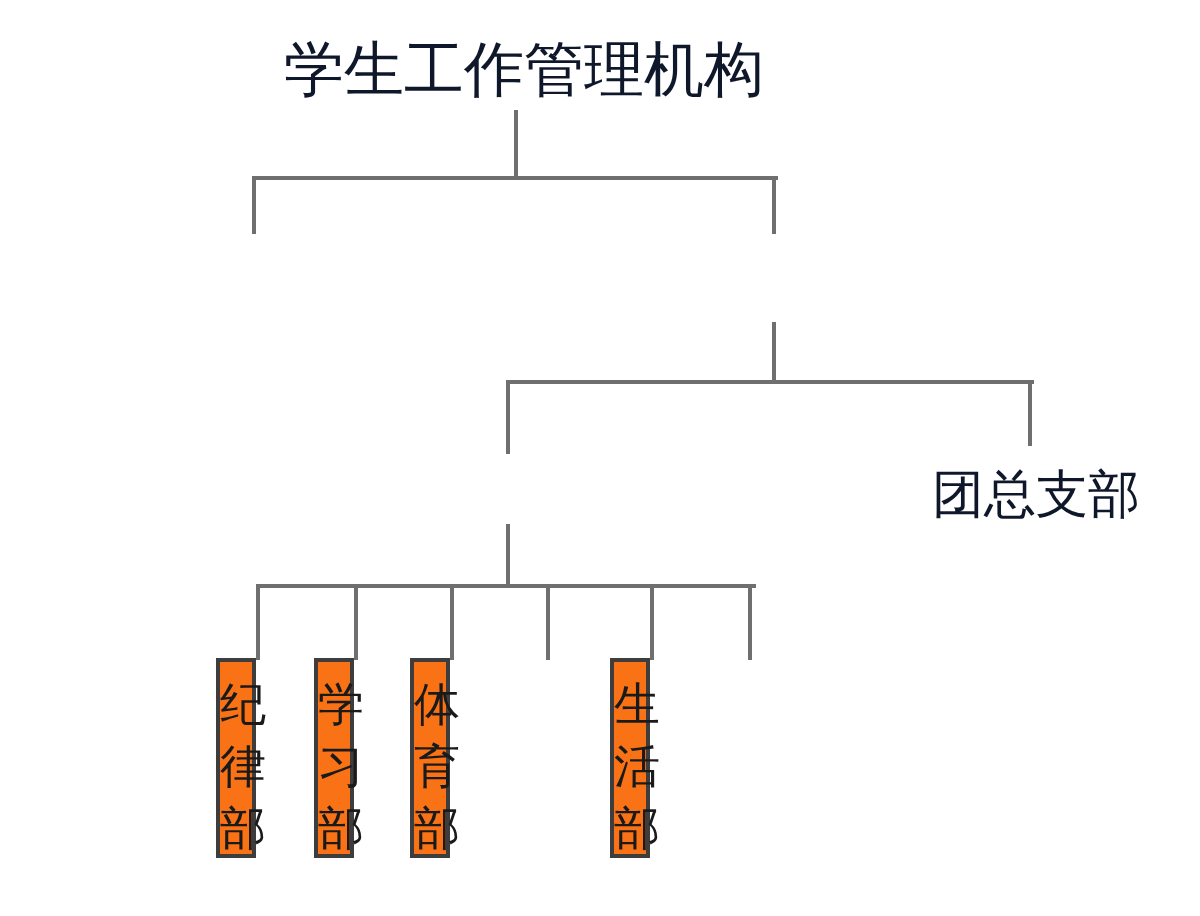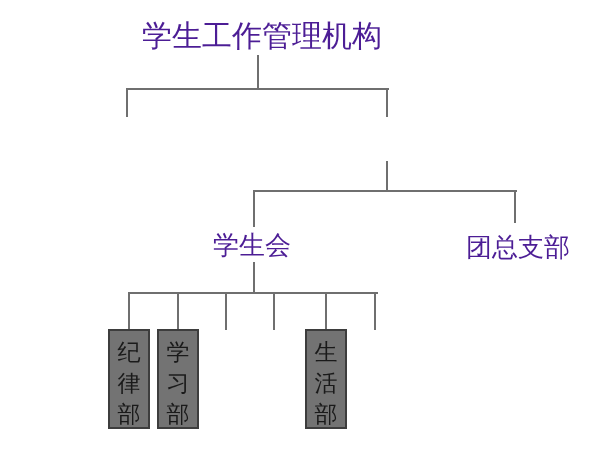--- a/index.html
+++ b/index.html
@@ -21,34 +21,34 @@
     background: #6f6f6f;
   }
   .line.v { width: 2px; }
   .line.h { height: 2px; }
   .node {
     position: absolute;
     transform: translateX(-50%);
     white-space: nowrap;
     font-size: 26px;
     line-height: 32px;
-    color: #4c1d95;
+    color: #0f172a;
   }
   .node.title {
     font-size: 30px;
     line-height: 34px;
   }
   .dept {
     position: absolute;
     top: 329px;
-    width: 42px;
+    width: 20px;
     height: 100px;
     box-sizing: border-box;
     border: 2px solid #3d3d3d;
-    background: #737373;
+    background: #f97316;
   }
   .dept .vtext {
     display: block;
     width: 100%;
     padding-top: 6px;
     font-size: 23px;
     line-height: 31px;
     text-align: center;
     word-break: break-all;
     letter-spacing: 0;
@@ -73,26 +73,28 @@
   <div class="line v" style="left:253px; top:262px; height:32px"></div>
   <div class="line h" style="left:128px; top:292px; width:250px"></div>
   <div class="line v" style="left:128px; top:292px; height:38px"></div>
   <div class="line v" style="left:177px; top:292px; height:38px"></div>
   <div class="line v" style="left:225px; top:292px; height:38px"></div>
   <div class="line v" style="left:273px; top:292px; height:38px"></div>
   <div class="line v" style="left:325px; top:292px; height:38px"></div>
   <div class="line v" style="left:374px; top:292px; height:38px"></div>
 
   <div class="node title" style="left:262px; top:19px">学生工作管理机构</div>
-  <div class="node" style="left:252px; top:229px">学生会</div>
   <div class="node" style="left:518px; top:231px">团总支部</div>
 
   <div class="dept" style="left:108px">
     <span class="vtext">纪律部</span>
   </div>
   <div class="dept" style="left:157px">
     <span class="vtext">学习部</span>
   </div>
+  <div class="dept" style="left:205px">
+    <span class="vtext">体育部</span>
+  </div>
   <div class="dept" style="left:305px">
     <span class="vtext">生活部</span>
   </div>
 
 </div>
 
 </body></html>

